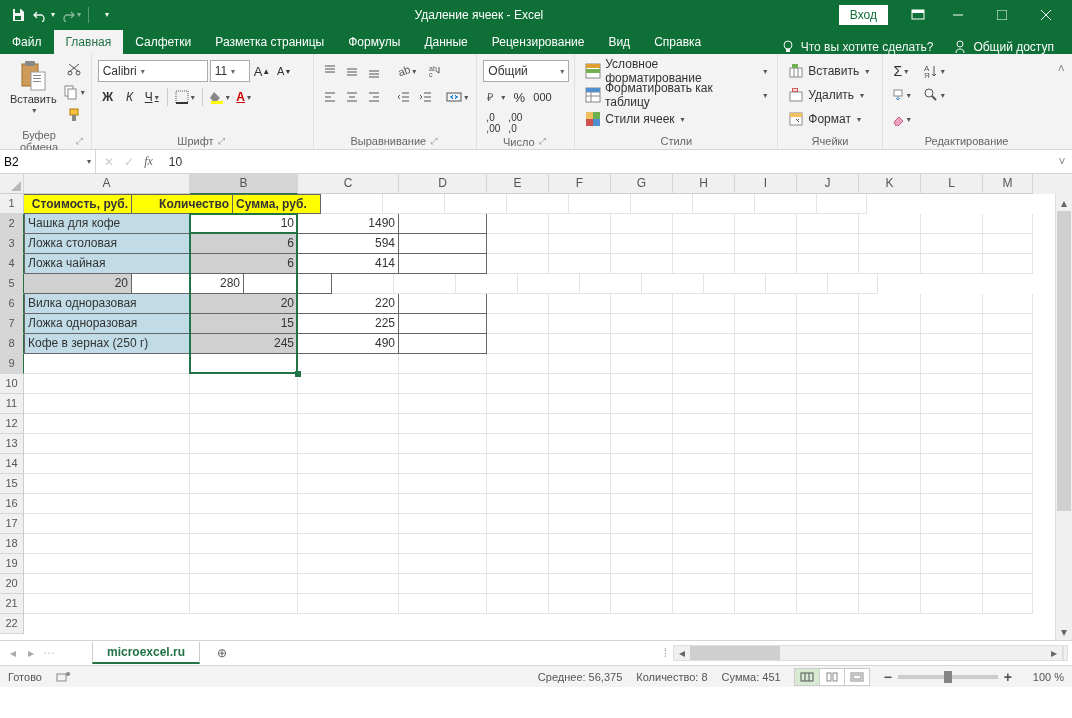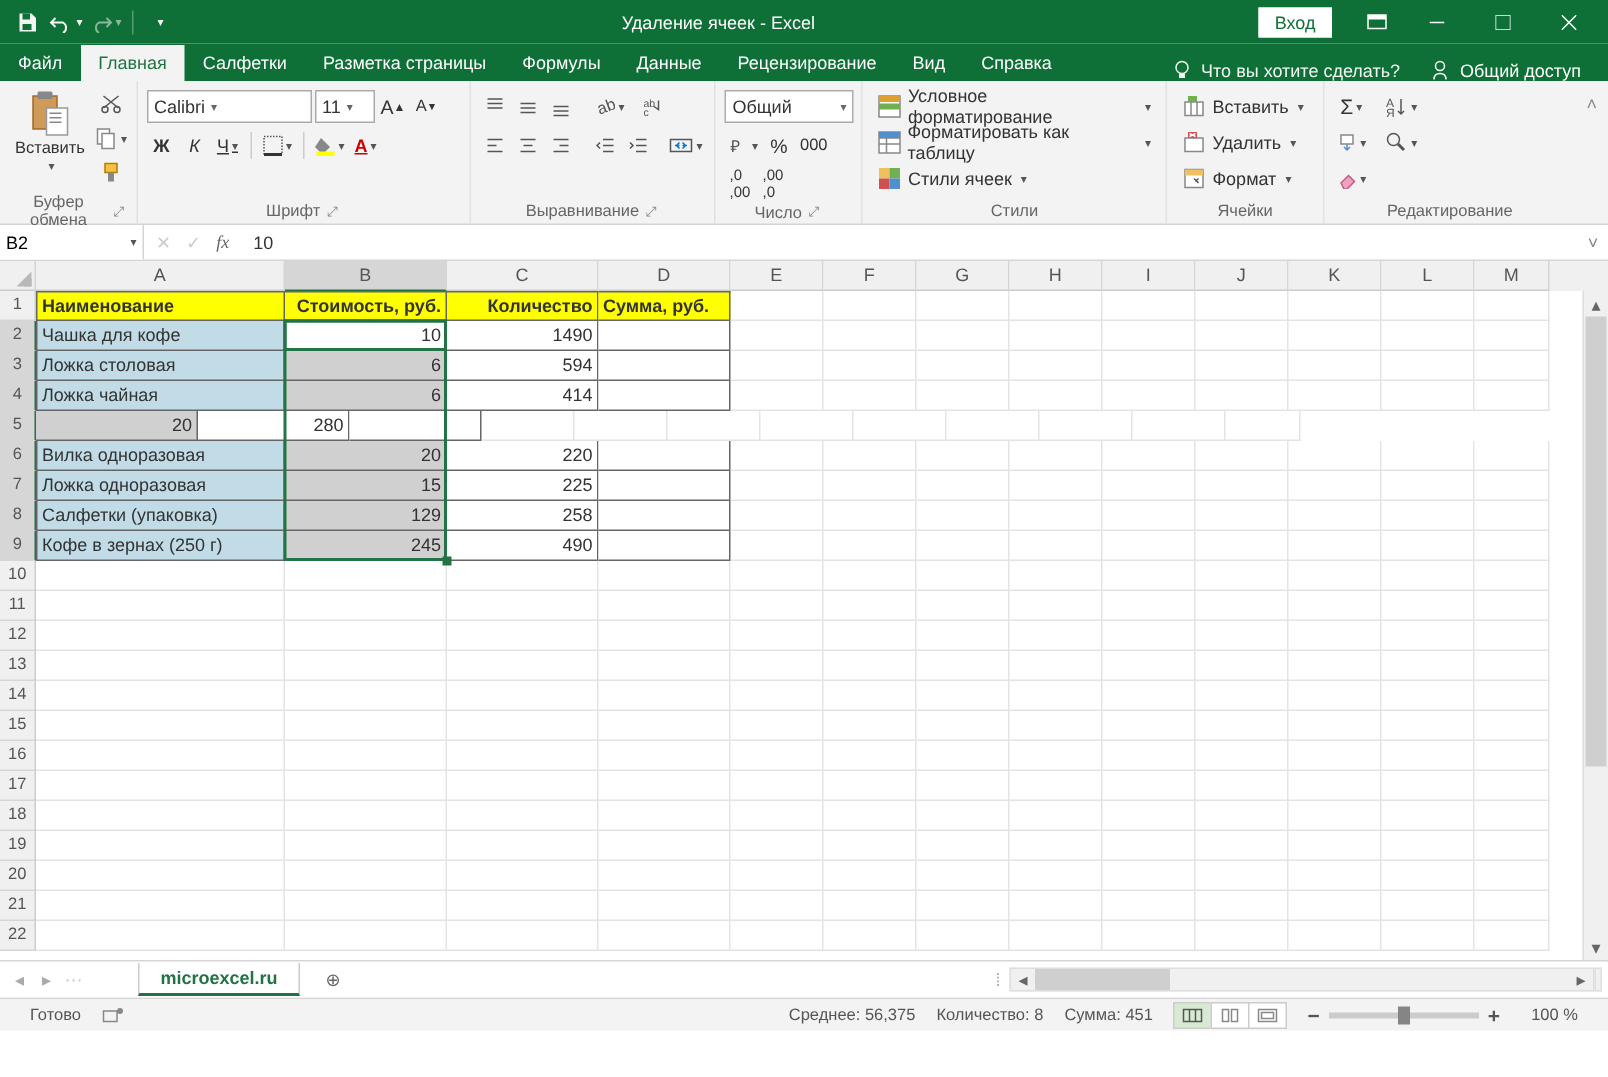--- a/index.html
+++ b/index.html
@@ -71,21 +71,21 @@
 .nav-ar{display:flex;gap:0;padding:0 4px;color:#aaa;}
 .nav-ar span{width:18px;text-align:center;}
 .stab{height:22px;padding:0 14px;border:1px solid #ccc;border-top:none;border-bottom:2px solid #217346;background:#fff;font-size:12px;font-weight:bold;color:#217346;display:flex;align-items:center;margin-left:30px;}
 .addsheet{width:24px;height:24px;display:flex;align-items:center;justify-content:center;margin-left:10px;color:#666;border:1px solid transparent;border-radius:12px;}
 .hscroll-area{flex:1;display:flex;align-items:center;justify-content:flex-end;padding-right:4px;gap:0;}
 .hscroll{width:390px;height:16px;background:#f0f0f0;border:1px solid #dedede;display:flex;align-items:center;position:relative;}
 .hscroll .arrow{width:16px;text-align:center;color:#666;}
 .hscroll .track{flex:1;position:relative;height:100%;}
 .hscroll .thumb{position:absolute;top:0;left:0;height:100%;width:90px;background:#cfcfcf;}
 .sb-split{width:5px;height:16px;background:#f0f0f0;border:1px solid #dedede;}
-.statusbar{height:22px;background:#f3f3f3;border-top:1px solid #d5d5d5;display:flex;align-items:center;font-size:11px;color:#555;padding:0 20px;gap:14px;}
+.statusbar{height:22px;background:#f3f3f3;border-top:1px solid #d5d5d5;display:flex;align-items:center;font-size:11px;color:#555;padding:0 8px;gap:14px;}
 .statusbar .spacer{flex:1;}
 .view-btns{display:flex;gap:0;}
 .view-btns .vw{width:26px;height:18px;border:1px solid #ccc;margin-left:-1px;display:flex;align-items:center;justify-content:center;background:#fff;}
 .view-btns .vw.active{background:#d9ead3;}
 .zoom{display:flex;align-items:center;gap:6px;}
 .zoom .slider{width:100px;height:4px;background:#ccc;position:relative;}
 .zoom .slider .tick{position:absolute;left:50%;top:-3px;width:1px;height:10px;background:#999;}
 .zoom .slider .knob{position:absolute;left:50%;top:-4px;width:8px;height:12px;background:#858585;transform:translateX(-50%);}
 svg{display:block;}
 </style>
@@ -578,21 +578,20 @@
       <div class="rh">16</div>
       <div class="rh">17</div>
       <div class="rh">18</div>
       <div class="rh">19</div>
       <div class="rh">20</div>
       <div class="rh">21</div>
       <div class="rh">22</div>
     </div>
   <div class="grid" id="grid">
       <div class="gr">
-        <div class="gc hdr bleft btop" style="width: 166px;">Наименование</div>
         <div class="gc hdr btop" style="width: 108px; text-align: right;">Стоимость, руб.</div>
         <div class="gc hdr btop" style="width: 101px; text-align: right;">Количество</div>
         <div class="gc hdr btop" style="width: 88px; text-align: left;">Сумма, руб.</div>
         <div class="gc" style="width: 62px;"></div>
         <div class="gc" style="width: 62px;"></div>
         <div class="gc" style="width: 62px;"></div>
         <div class="gc" style="width: 62px;"></div>
         <div class="gc" style="width: 62px;"></div>
         <div class="gc" style="width: 62px;"></div>
         <div class="gc" style="width: 62px;"></div>
@@ -639,21 +638,21 @@
         <div class="gc" style="width: 62px;"></div>
         <div class="gc" style="width: 62px;"></div>
         <div class="gc" style="width: 62px;"></div>
         <div class="gc" style="width: 62px;"></div>
         <div class="gc" style="width: 62px;"></div>
         <div class="gc" style="width: 62px;"></div>
         <div class="gc" style="width: 50px;"></div>
       </div>
       <div class="gr">
         <div class="gc bcell scell dcell" style="width: 108px;">20</div>
-        <div class="gc bcell wcell dcell" style="width: 101px;">280</div>
+        <div class="gc bcell wcell dcell" style="width: 112px;">280</div>
         <div class="gc bcell wcell" style="width: 88px;"></div>
         <div class="gc" style="width: 62px;"></div>
         <div class="gc" style="width: 62px;"></div>
         <div class="gc" style="width: 62px;"></div>
         <div class="gc" style="width: 62px;"></div>
         <div class="gc" style="width: 62px;"></div>
         <div class="gc" style="width: 62px;"></div>
         <div class="gc" style="width: 62px;"></div>
         <div class="gc" style="width: 62px;"></div>
         <div class="gc" style="width: 50px;"></div>
@@ -670,35 +669,20 @@
         <div class="gc" style="width: 62px;"></div>
         <div class="gc" style="width: 62px;"></div>
         <div class="gc" style="width: 62px;"></div>
         <div class="gc" style="width: 62px;"></div>
         <div class="gc" style="width: 50px;"></div>
       </div>
       <div class="gr">
         <div class="gc bcell ncell bleft" style="width: 166px;">Ложка одноразовая</div>
         <div class="gc bcell scell dcell" style="width: 108px;">15</div>
         <div class="gc bcell wcell dcell" style="width: 101px;">225</div>
-        <div class="gc bcell wcell" style="width: 88px;"></div>
-        <div class="gc" style="width: 62px;"></div>
-        <div class="gc" style="width: 62px;"></div>
-        <div class="gc" style="width: 62px;"></div>
-        <div class="gc" style="width: 62px;"></div>
-        <div class="gc" style="width: 62px;"></div>
-        <div class="gc" style="width: 62px;"></div>
-        <div class="gc" style="width: 62px;"></div>
-        <div class="gc" style="width: 62px;"></div>
-        <div class="gc" style="width: 50px;"></div>
-      </div>
-      <div class="gr">
-        <div class="gc bcell ncell bleft" style="width: 166px;">Салфетки (упаковка)</div>
-        <div class="gc bcell scell dcell" style="width: 108px;">129</div>
-        <div class="gc bcell wcell dcell" style="width: 101px;">258</div>
         <div class="gc bcell wcell" style="width: 88px;"></div>
         <div class="gc" style="width: 62px;"></div>
         <div class="gc" style="width: 62px;"></div>
         <div class="gc" style="width: 62px;"></div>
         <div class="gc" style="width: 62px;"></div>
         <div class="gc" style="width: 62px;"></div>
         <div class="gc" style="width: 62px;"></div>
         <div class="gc" style="width: 62px;"></div>
         <div class="gc" style="width: 62px;"></div>
         <div class="gc" style="width: 50px;"></div>

